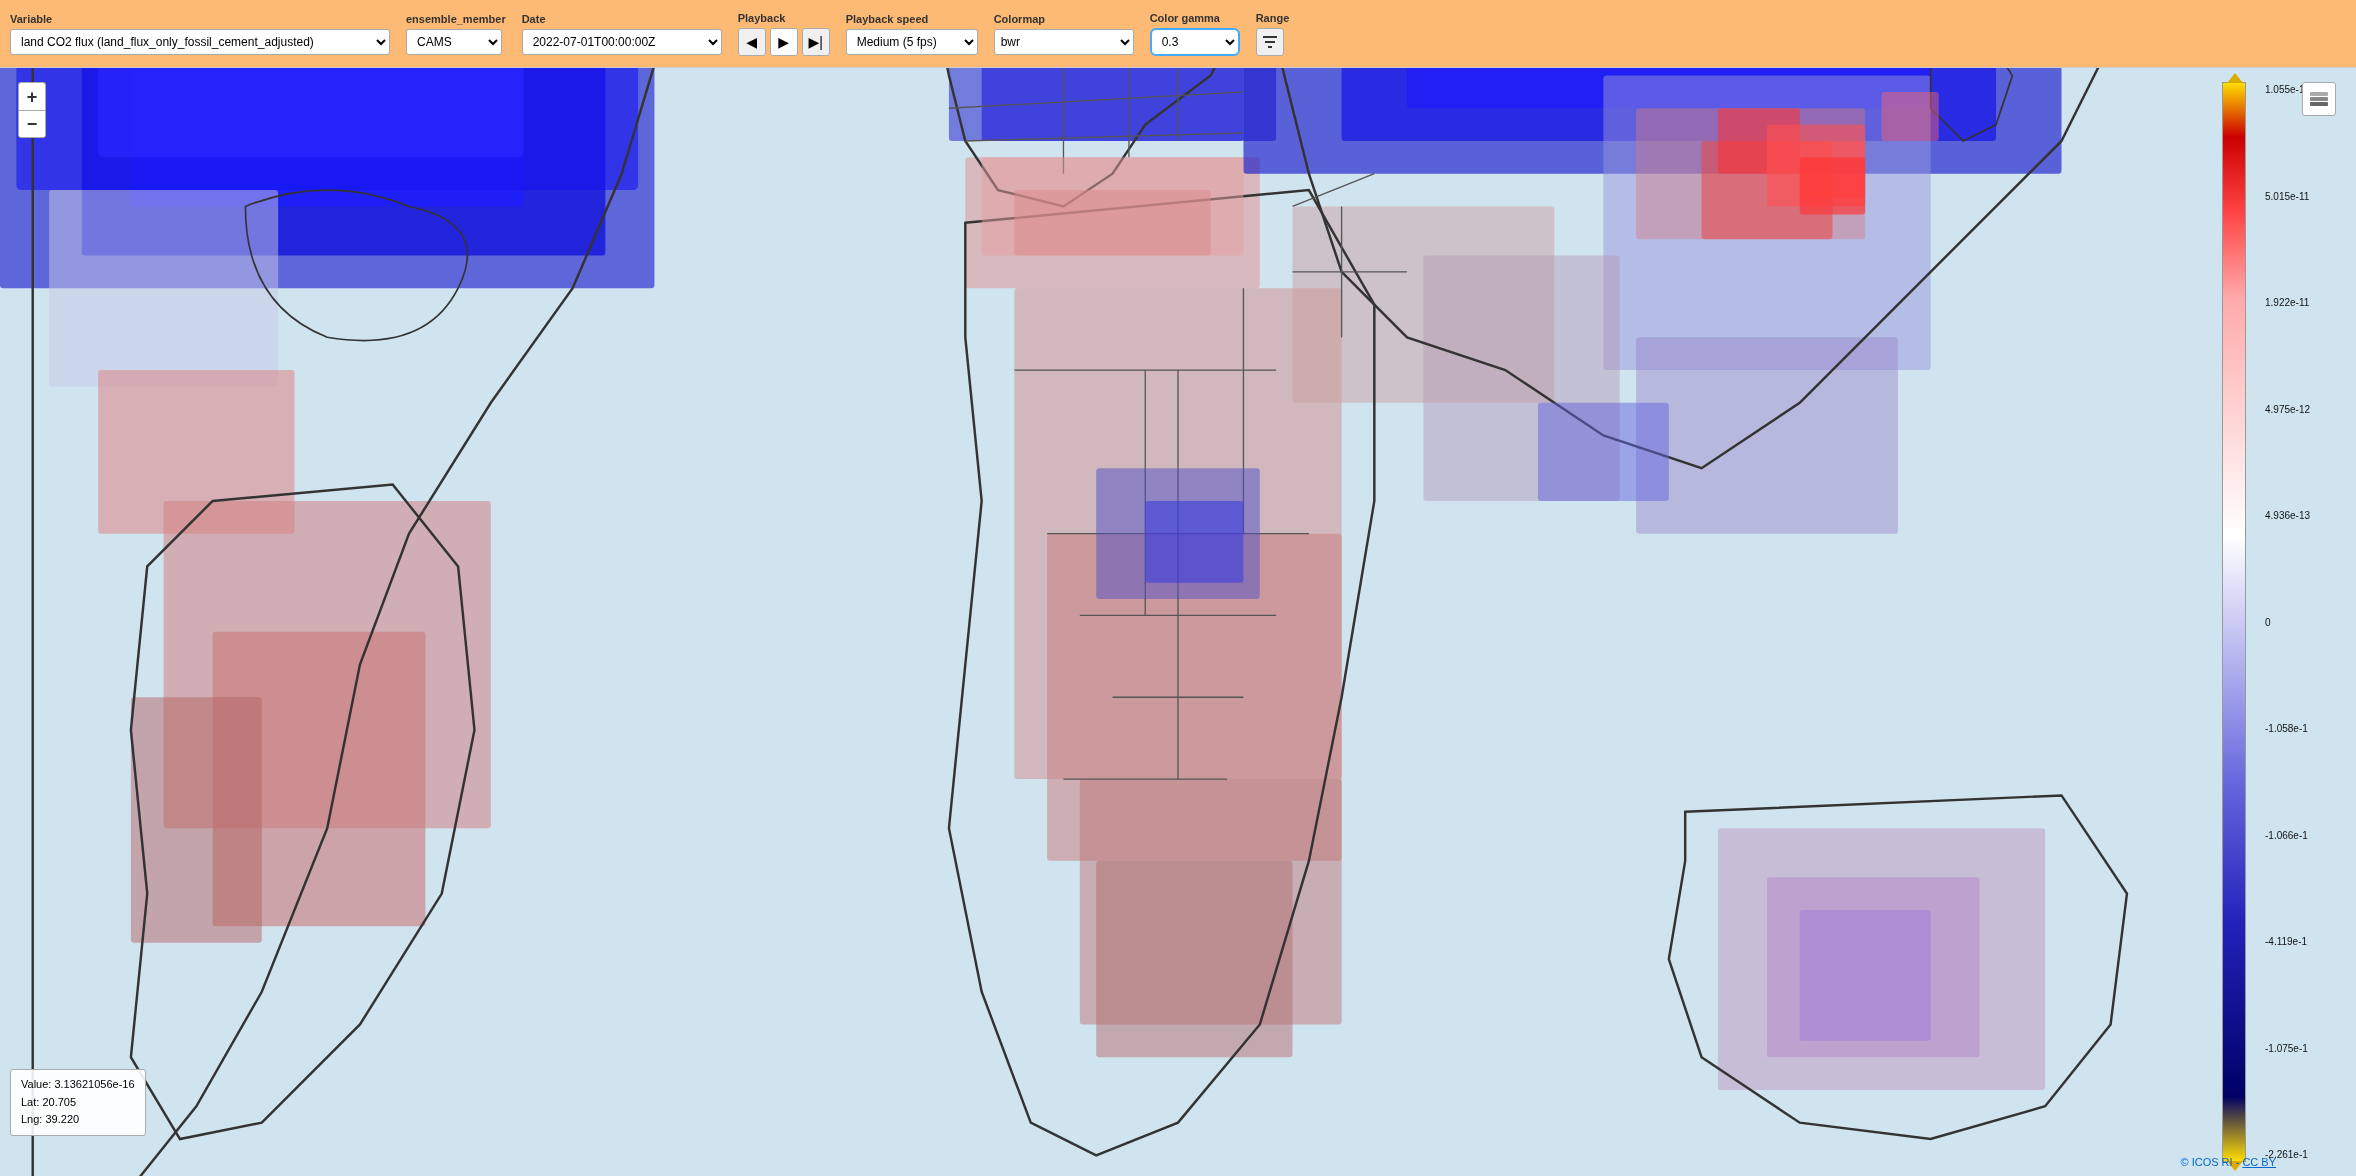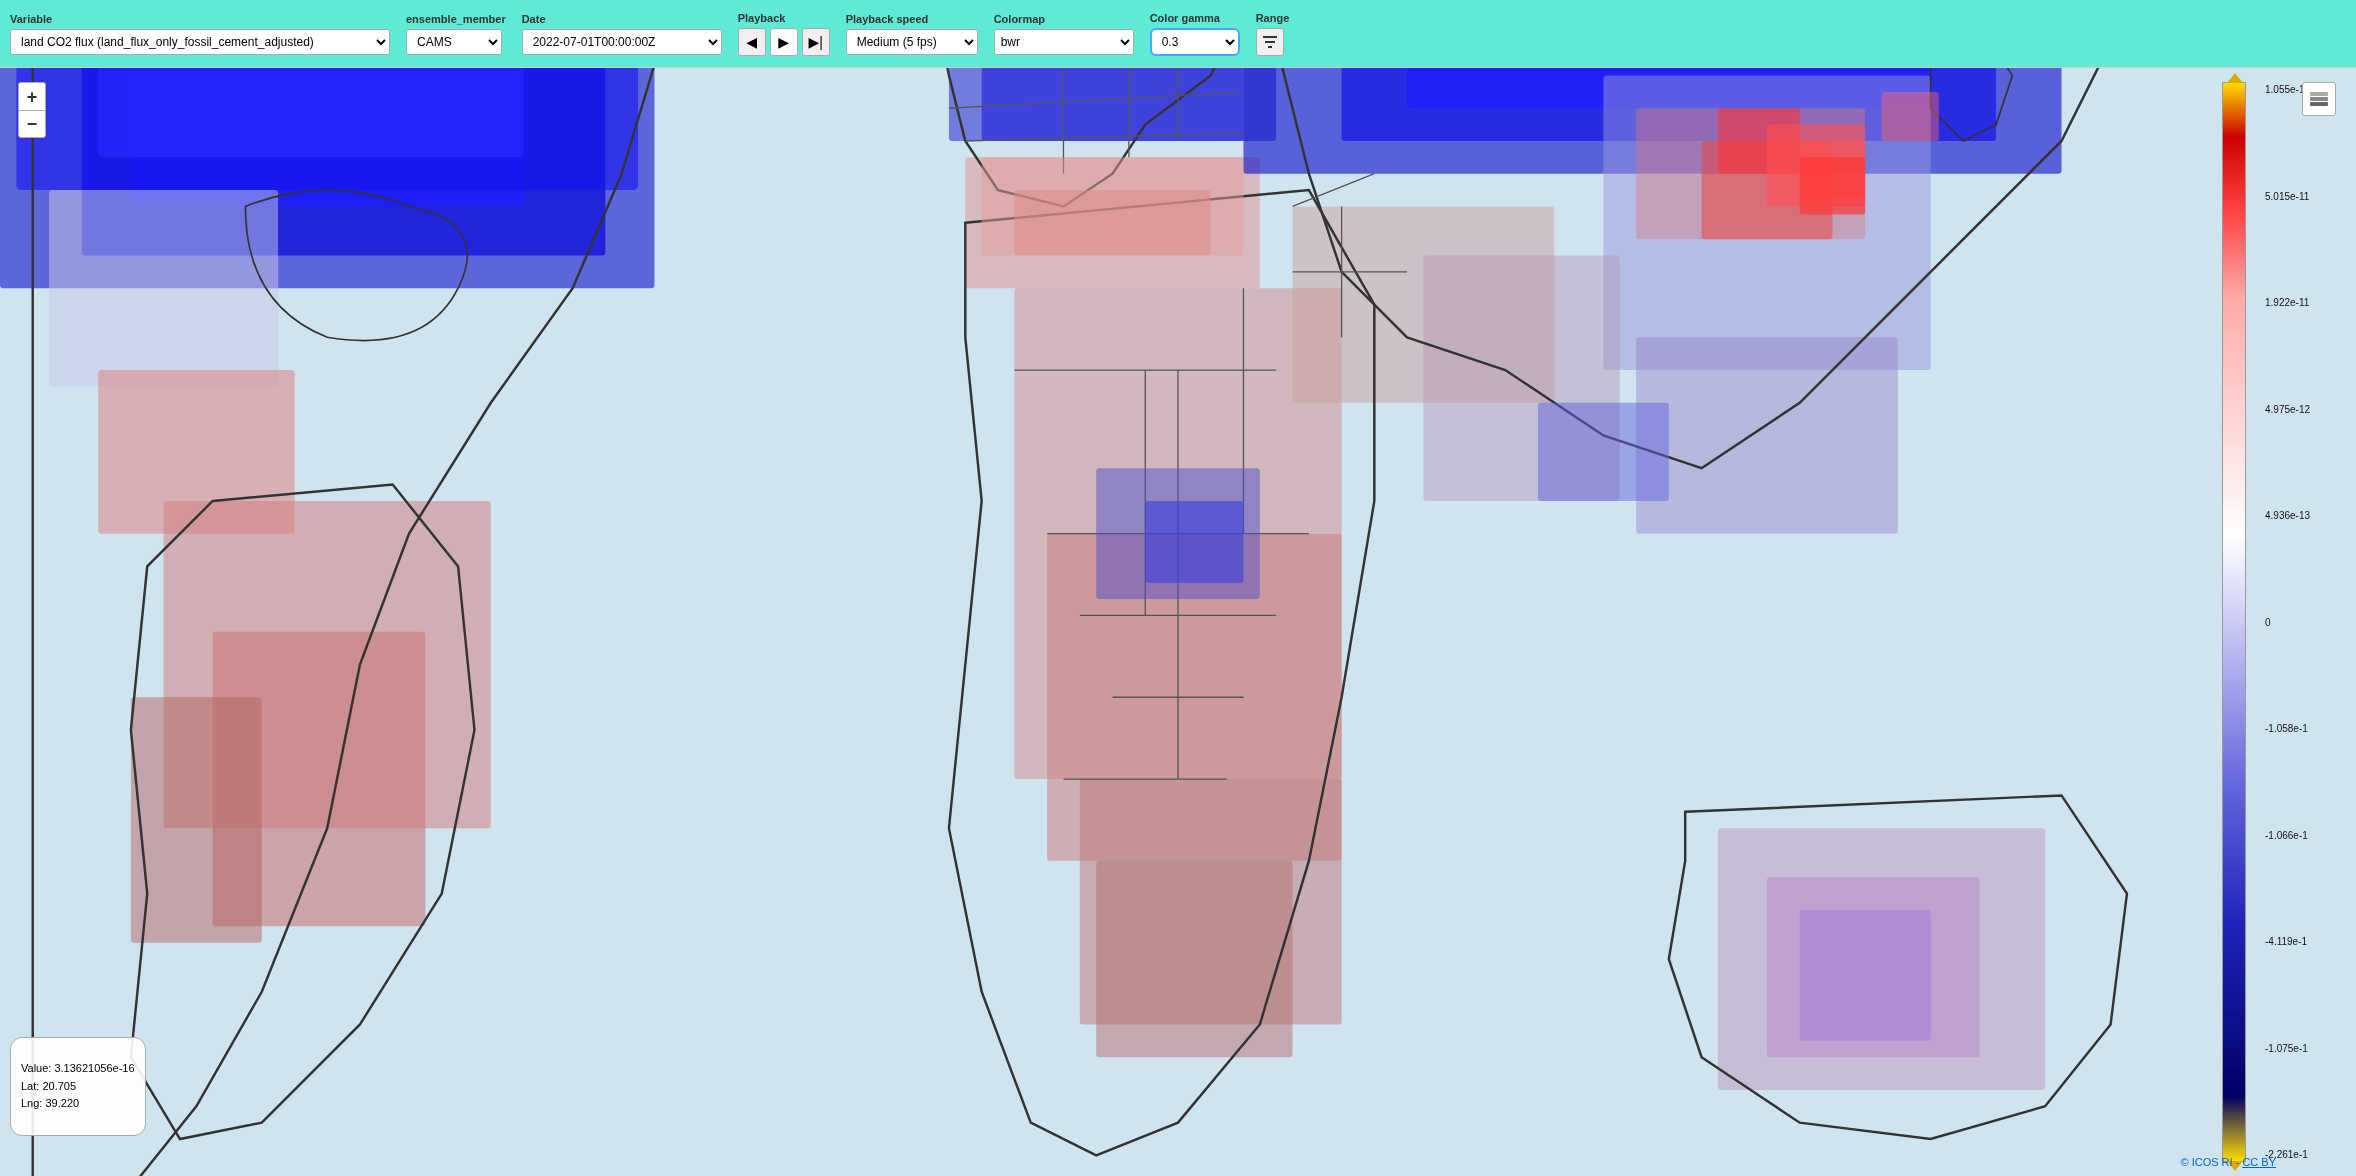--- a/index.html
+++ b/index.html
@@ -5,21 +5,21 @@
     * { box-sizing: border-box; margin: 0; padding: 0; }
     body { font-family: Arial, sans-serif; font-size: 12px; background: #fff; overflow: hidden; width: 2356px; height: 1176px; }
 
     
     #toolbar {
       display: flex;
       align-items: center;
       padding: 6px 10px;
       border-bottom: 1px solid #ccc;
       gap: 16px;
-      background: #5eead4;
+      background: #fdba74;
       height: 68px;
     }
     .toolbar-group {
       display: flex;
       flex-direction: column;
       gap: 4px;
     }
     .toolbar-label {
       font-size: 11px;
       color: #333;
@@ -131,23 +131,23 @@
       font-size: 18px;
     }
 
     
     .info-box {
       position: absolute;
       bottom: 40px;
       left: 10px;
       background: rgba(255,255,255,0.9);
       border: 1px solid #aaa;
-      padding: 22px 10px;
+      padding: 6px 10px;
       font-size: 11px;
-      border-radius: 12px;
+      border-radius: 3px;
       line-height: 1.6;
       z-index: 10;
     }
 
     
     .attribution {
       position: absolute;
       bottom: 8px;
       right: 80px;
       font-size: 11px;

